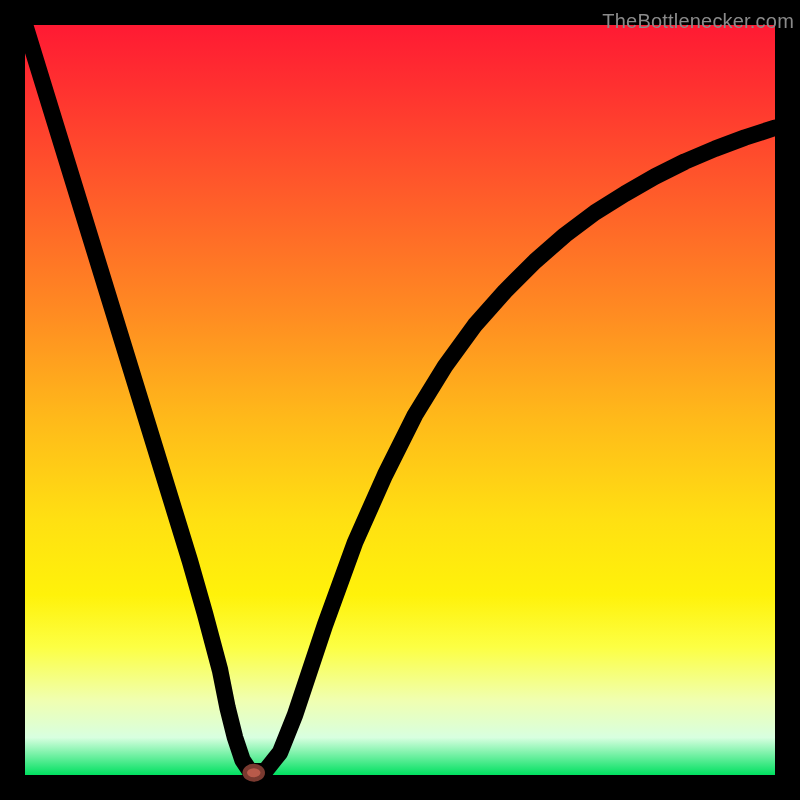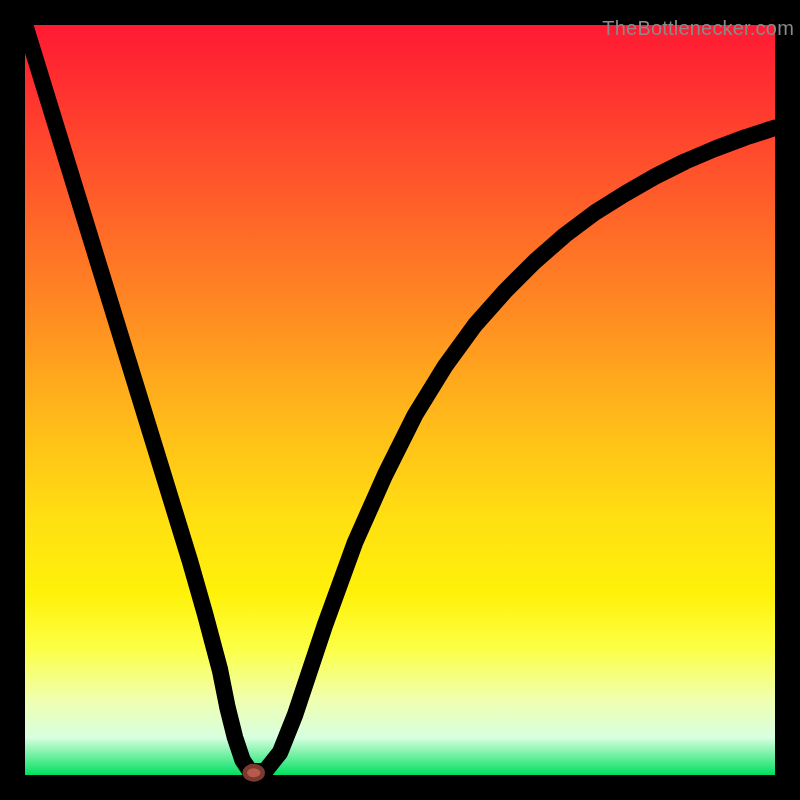--- a/index.html
+++ b/index.html
@@ -51,21 +51,21 @@
     stroke-linejoin: round;
     stroke-linecap: round;
   }
   .marker {
     fill: #b85a4a;
     stroke: #7a3a30;
     stroke-width: 0.6;
   }
   .watermark {
     position: absolute;
-    top: 17px;
+    top: 10px;
     right: 6px;
     color: #8a8a8a;
     font-size: 20px;
     letter-spacing: 0.2px;
     user-select: none;
   }
 </style>
 </head>
 <body>
 

